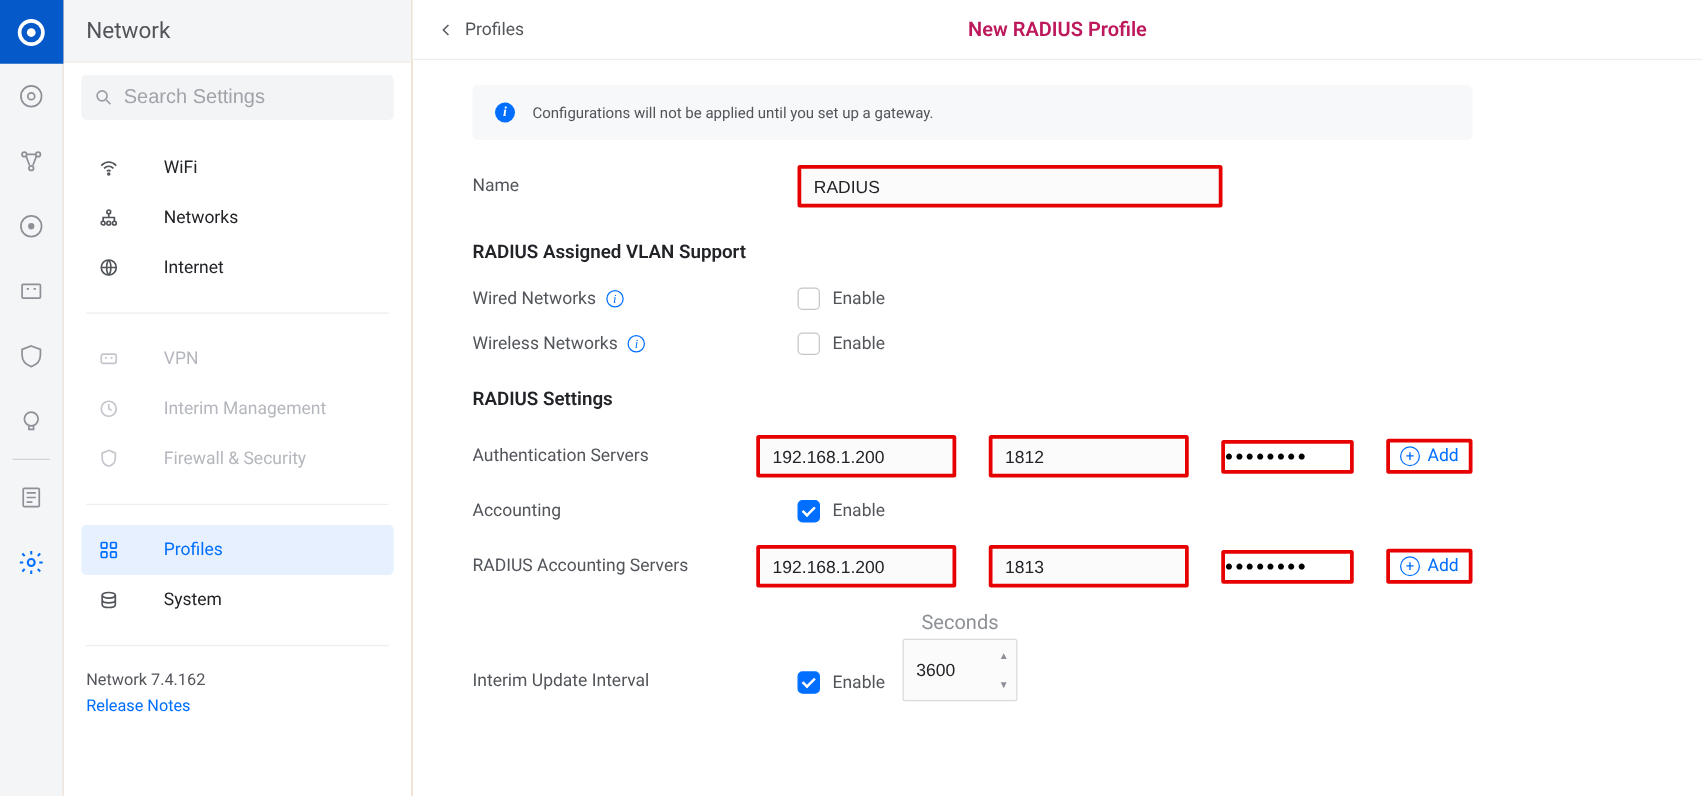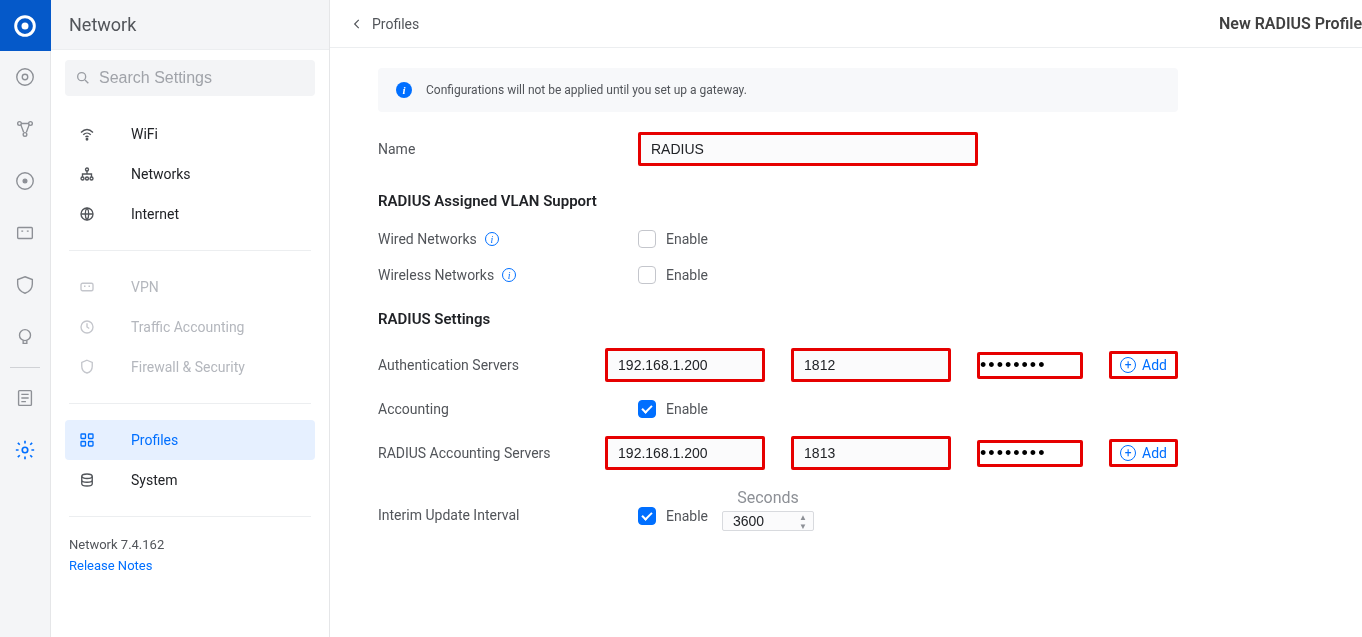--- a/index.html
+++ b/index.html
@@ -92,22 +92,22 @@
       position: relative;
       padding: 0 20px;
       background: #fff;
     }
     .back {
       display: flex; align-items: center; color: #52555a;
       cursor: pointer; font-size: 14px;
     }
     .back .chev { margin-right: 8px; display: flex; }
     .page-title {
-      position: absolute; left: 0; right: 0; text-align: right;
-      font-size: 16px; font-weight: 600; color: #404040;
+      position: absolute; left: 0; right: 0; text-align: center;
+      font-size: 16px; font-weight: 600; color: #be185d;
       pointer-events: none;
     }
     .content {
       flex: 1; overflow-y: auto;
       padding: 20px 0 40px;
     }
     .content-inner { width: 800px; margin-left: 48px; }
     .banner {
       background: #f7f8fa; border-radius: 4px;
       padding: 14px 18px; margin-bottom: 20px;
@@ -166,21 +166,21 @@
       display: flex; align-items: center; color: #006fff;
       cursor: pointer; font-size: 14px; padding: 3px 8px;
     }
     .add-btn .plus {
       width: 16px; height: 16px; border: 1px solid #006fff; border-radius: 50%;
       display: flex; align-items: center; justify-content: center;
       margin-right: 6px; font-size: 12px; line-height: 1;
     }
     .num-input-wrap { position: relative; display: inline-block; }
     .num-input {
-      height: 20px; width: 92px; border: 1px solid #d8dade;
+      height: 50px; width: 92px; border: 1px solid #d8dade;
       background: #fbfbfc; border-radius: 2px;
       padding: 0 36px 0 10px; font-size: 14px; color: #212327; outline: none;
     }
     .num-spin {
       position: absolute; right: 2px; top: 2px; bottom: 2px; width: 18px;
       display: flex; flex-direction: column;
     }
     .num-spin span { flex: 1; display: flex; align-items: center; justify-content: center; font-size: 8px; color: #8d9096; cursor: pointer; }
     .sec-label { font-size: 16px; color: #8d9096; text-align: center; margin-bottom: 4px; }
   </style>
@@ -304,21 +304,21 @@
           </span>
         <span>VPN</span>
       </div>
       <div class="nav-item disabled">
         <span class="n-icon">
             <svg width="18" height="18" viewBox="0 0 24 24" fill="none" stroke="currentColor" stroke-width="1.8">
               <circle cx="12" cy="12" r="8"></circle>
               <path d="M12 7v5l3 2"></path>
             </svg>
           </span>
-        <span>Traffic Accounting</span>
+        <span>Interim Management</span>
       </div>
       <div class="nav-item disabled">
         <span class="n-icon">
             <svg width="18" height="18" viewBox="0 0 24 24" fill="none" stroke="currentColor" stroke-width="1.8">
               <path d="M12 3l7 3v5c0 5-3 8-7 9-4-1-7-4-7-9V6l7-3z"></path>
             </svg>
           </span>
         <span>Firewall &amp; Security</span>
       </div>
     </div>

